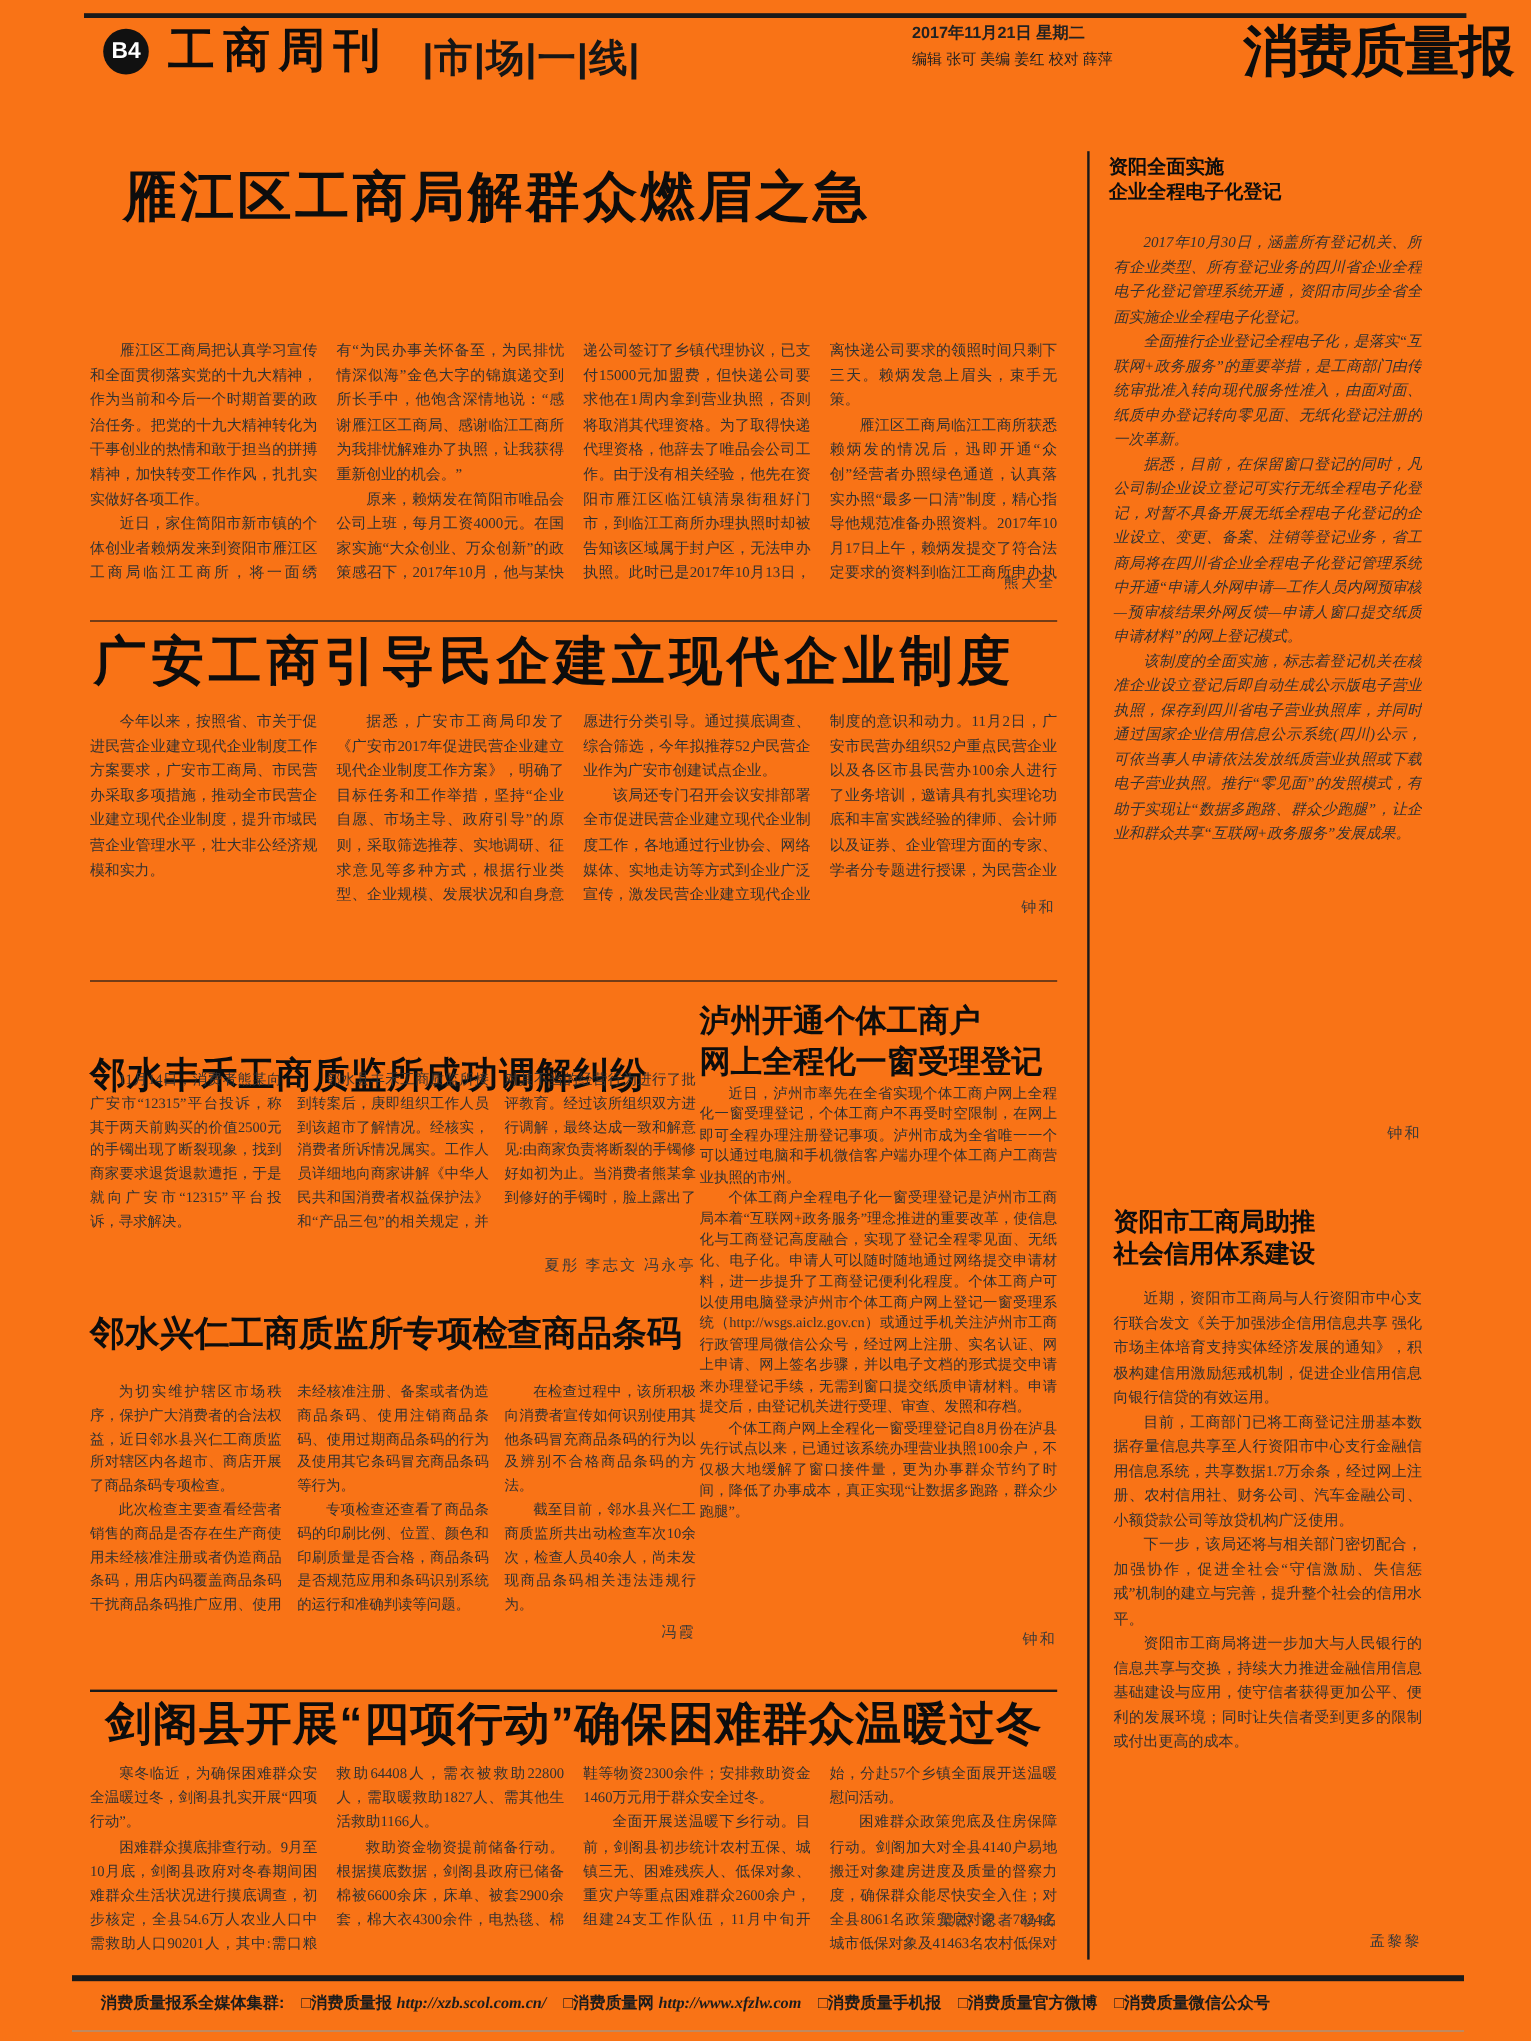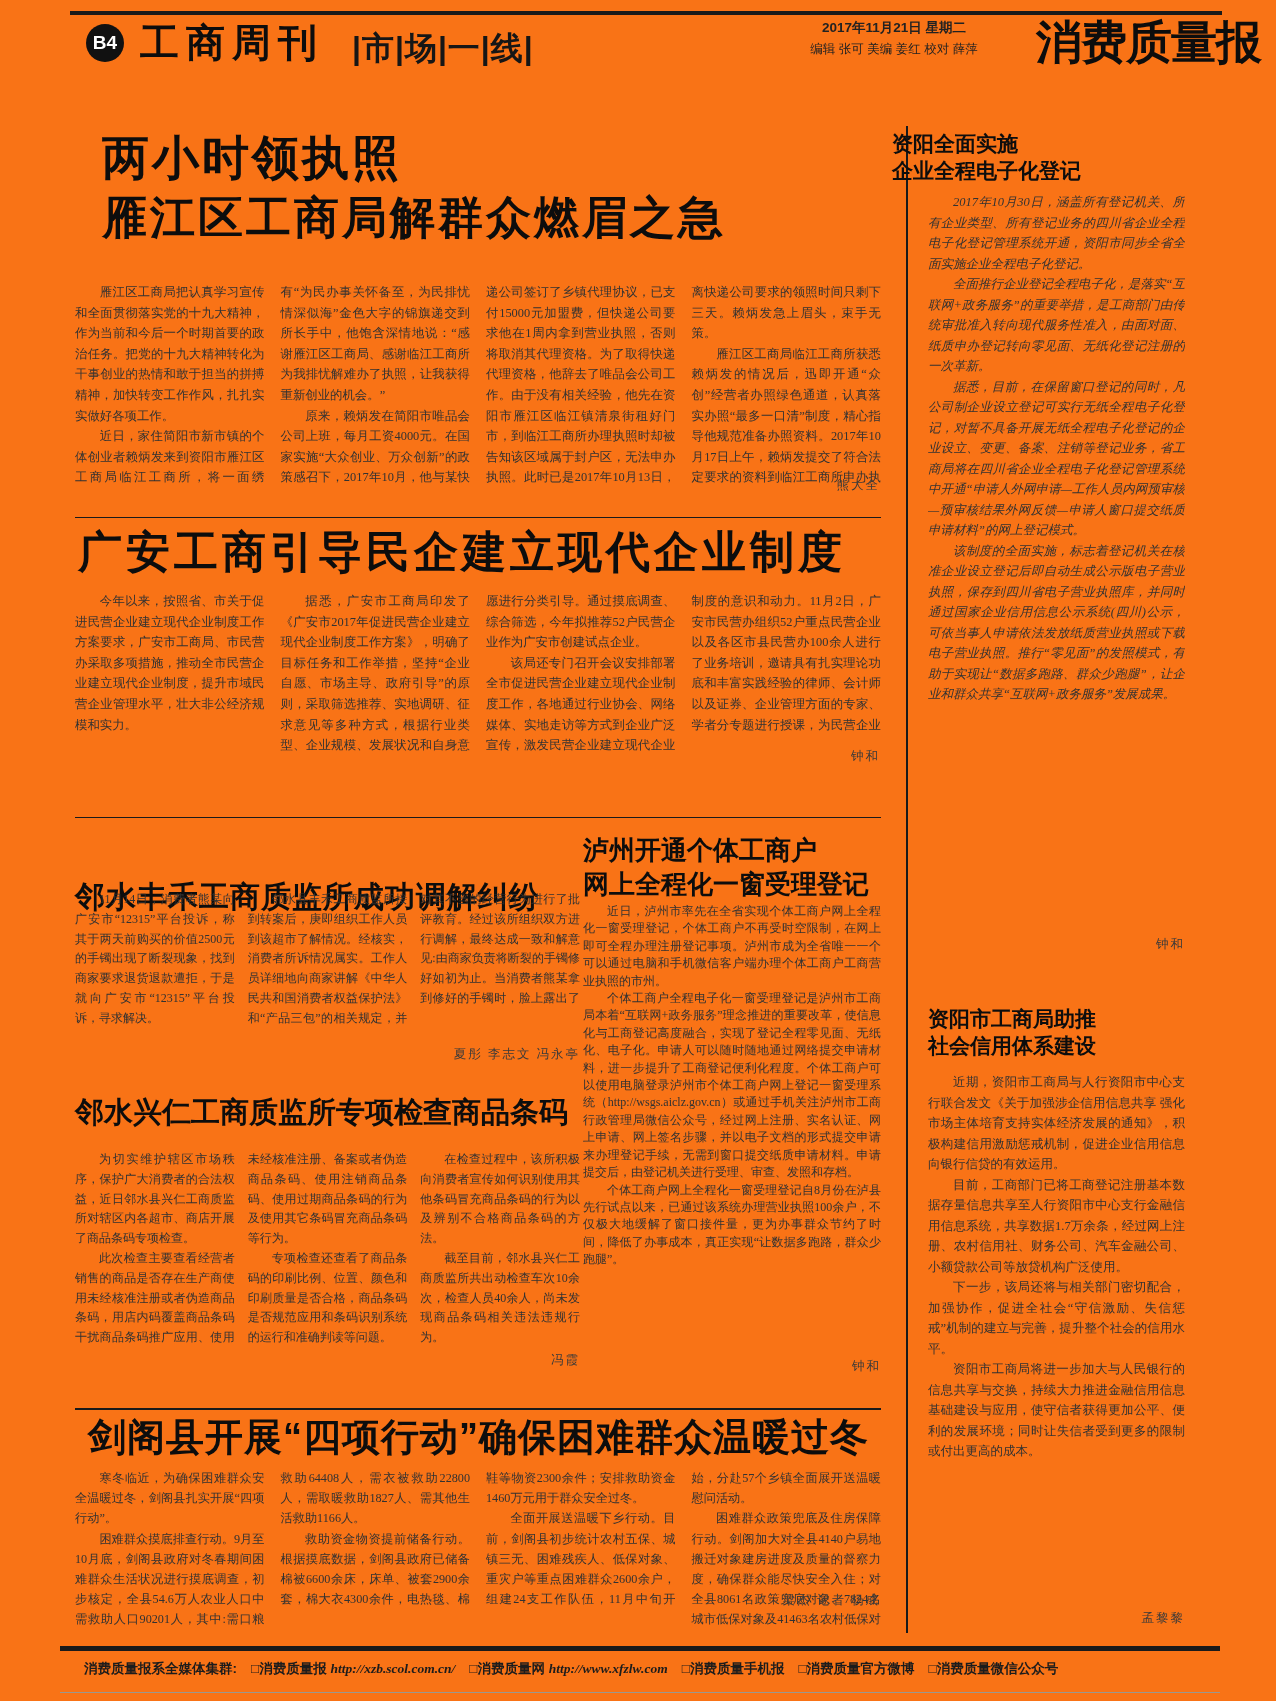--- a/index.html
+++ b/index.html
@@ -17,21 +17,21 @@
   .cols4 { column-count:4; column-gap:16px; column-fill:auto; }
   .cols3 { column-count:3; column-gap:13px; column-fill:auto; }
   .byline { font-family:"Liberation Serif","DejaVu Serif",serif; font-size:12.5px; color:#3a3a3a; text-align:right; letter-spacing:2px; }
   
   .b4-circle { width:38px; height:38px; border-radius:50%; background:#111; color:#fff;
     font-family:"Liberation Sans",sans-serif; font-weight:900; font-size:19px;
     display:flex; align-items:center; justify-content:center; }
   .sect-title { font-size:39px; letter-spacing:7px;text-align:center; }
   .sect-sub { font-size:32px; font-weight:700; letter-spacing:1px; color:#161616;
     font-family:"Liberation Sans",sans-serif; }
-  .date-block { text-align:center; font-family:"Liberation Sans",sans-serif; color:#222; }
+  .date-block { text-align:left; font-family:"Liberation Sans",sans-serif; color:#222; }
   .date-line { font-size:13.5px; font-weight:700; }
   .staff-line { font-size:12.5px; margin-top:4px; }
   .masthead { font-size:46px; letter-spacing:-1px; }
   
   .footer-text { font-family:"Liberation Sans",sans-serif; font-size:13.5px; font-weight:700; color:#1c1c1c;
     display:flex; gap:14px; align-items:flex-start; }
   .footer-text .url { font-family:"Liberation Serif",serif; font-style:italic; font-weight:700; }
   .vrule { width:2px; background:#1a1a1a; }
 </style>
 </head>
@@ -44,21 +44,20 @@
   <div class="abs b4-circle" style="left:86px; top:24px;">B4</div>
   <div class="abs hl sect-title" style="left:140px; top:21px;">工商周刊</div>
   <div class="abs sect-sub" style="left:352px; top:27px;">|市|场|一|线|</div>
   <div class="abs date-block" style="left:760px; top:19px; width:268px;">
     <div class="date-line">2017年11月21日 星期二</div>
     <div class="staff-line">编辑 张可 美编 姜红 校对 薛萍</div>
   </div>
   <div class="abs hl masthead" style="left:1036px; top:16px;">消费质量报</div>
 
   <div class="abs hl" style="left:102px; top:131px; font-size:47px; letter-spacing:3px;">
-    <div>两小时领执照</div>
     <div style="font-size:45px; margin-top:7px;">雁江区工商局解群众燃眉之急</div>
   </div>
   <div class="abs body-text cols4" style="left:75px; top:282px; width:806px; height:226px;">
       <p class="para">雁江区工商局把认真学习宣传和全面贯彻落实党的十九大精神，作为当前和今后一个时期首要的政治任务。把党的十九大精神转化为干事创业的热情和敢于担当的拼搏精神，加快转变工作作风，扎扎实实做好各项工作。</p>
       <p class="para">近日，家住简阳市新市镇的个体创业者赖炳发来到资阳市雁江区工商局临江工商所，将一面绣有“为民办事关怀备至，为民排忧情深似海”金色大字的锦旗递交到所长手中，他饱含深情地说：“感谢雁江区工商局、感谢临江工商所为我排忧解难办了执照，让我获得重新创业的机会。”</p>
       <p class="para">原来，赖炳发在简阳市唯品会公司上班，每月工资4000元。在国家实施“大众创业、万众创新”的政策感召下，2017年10月，他与某快递公司签订了乡镇代理协议，已支付15000元加盟费，但快递公司要求他在1周内拿到营业执照，否则将取消其代理资格。为了取得快递代理资格，他辞去了唯品会公司工作。由于没有相关经验，他先在资阳市雁江区临江镇清泉街租好门市，到临江工商所办理执照时却被告知该区域属于封户区，无法申办执照。此时已是2017年10月13日，离快递公司要求的领照时间只剩下三天。赖炳发急上眉头，束手无策。</p>
       <p class="para">雁江区工商局临江工商所获悉赖炳发的情况后，迅即开通“众创”经营者办照绿色通道，认真落实办照“最多一口清”制度，精心指导他规范准备办照资料。2017年10月17日上午，赖炳发提交了符合法定要求的资料到临江工商所申办执照，当天上午赖炳发领到执照后激动地说“感谢雁江工商急群众之所急，想群众之所想，没想到在2个小时内我就拿到了执照”。</p>
     </div>
   <div class="abs byline" style="left:690px; top:477px; width:190px;">熊大全</div>
 
@@ -109,21 +108,21 @@
       <p class="para">寒冬临近，为确保困难群众安全温暖过冬，剑阁县扎实开展“四项行动”。</p>
       <p class="para">困难群众摸底排查行动。9月至10月底，剑阁县政府对冬春期间困难群众生活状况进行摸底调查，初步核定，全县54.6万人农业人口中需救助人口90201人，其中:需口粮救助64408人，需衣被救助22800人，需取暖救助1827人、需其他生活救助1166人。</p>
       <p class="para">救助资金物资提前储备行动。根据摸底数据，剑阁县政府已储备棉被6600余床，床单、被套2900余套，棉大衣4300余件，电热毯、棉鞋等物资2300余件；安排救助资金1460万元用于群众安全过冬。</p>
       <p class="para">全面开展送温暖下乡行动。目前，剑阁县初步统计农村五保、城镇三无、困难残疾人、低保对象、重灾户等重点困难群众2600余户，组建24支工作队伍，11月中旬开始，分赴57个乡镇全面展开送温暖慰问活动。</p>
       <p class="para">困难群众政策兜底及住房保障行动。剑阁加大对全县4140户易地搬迁对象建房进度及质量的督察力度，确保群众能尽快安全入住；对全县8061名政策兜底对象、7824名城市低保对象及41463名农村低保对象，实施全覆盖、保基本、多层次、可持续救助。</p>
     </div>
   <div class="abs byline" style="left:640px; top:1592px; width:240px;">梁杰 记者 杨成</div>
 
   <div class="abs vrule" style="left:906px; top:126px; height:1507px;"></div>
 
-  <div class="abs hl" style="left:892px; top:130px; width:258px; font-size:21px; line-height:1.3;">
+  <div class="abs hl" style="left:924px; top:130px; width:258px; font-size:16px; line-height:1.3;">
     <div>资阳全面实施</div>
     <div>企业全程电子化登记</div>
   </div>
   <div class="abs body-text" style="left:928px; top:192px; width:257px; height:742px; font-size:12.5px; line-height:20.5px;font-style:italic;">
       <p class="para">2017年10月30日，涵盖所有登记机关、所有企业类型、所有登记业务的四川省企业全程电子化登记管理系统开通，资阳市同步全省全面实施企业全程电子化登记。</p>
       <p class="para">全面推行企业登记全程电子化，是落实“互联网+政务服务”的重要举措，是工商部门由传统审批准入转向现代服务性准入，由面对面、纸质申办登记转向零见面、无纸化登记注册的一次革新。</p>
       <p class="para">据悉，目前，在保留窗口登记的同时，凡公司制企业设立登记可实行无纸全程电子化登记，对暂不具备开展无纸全程电子化登记的企业设立、变更、备案、注销等登记业务，省工商局将在四川省企业全程电子化登记管理系统中开通“申请人外网申请—工作人员内网预审核—预审核结果外网反馈—申请人窗口提交纸质申请材料”的网上登记模式。</p>
       <p class="para">该制度的全面实施，标志着登记机关在核准企业设立登记后即自动生成公示版电子营业执照，保存到四川省电子营业执照库，并同时通过国家企业信用信息公示系统(四川)公示，可依当事人申请依法发放纸质营业执照或下载电子营业执照。推行“零见面”的发照模式，有助于实现让“数据多跑路、群众少跑腿”，让企业和群众共享“互联网+政务服务”发展成果。</p>
     </div>
   <div class="abs byline" style="left:1045px; top:936px; width:140px;">钟和</div>

